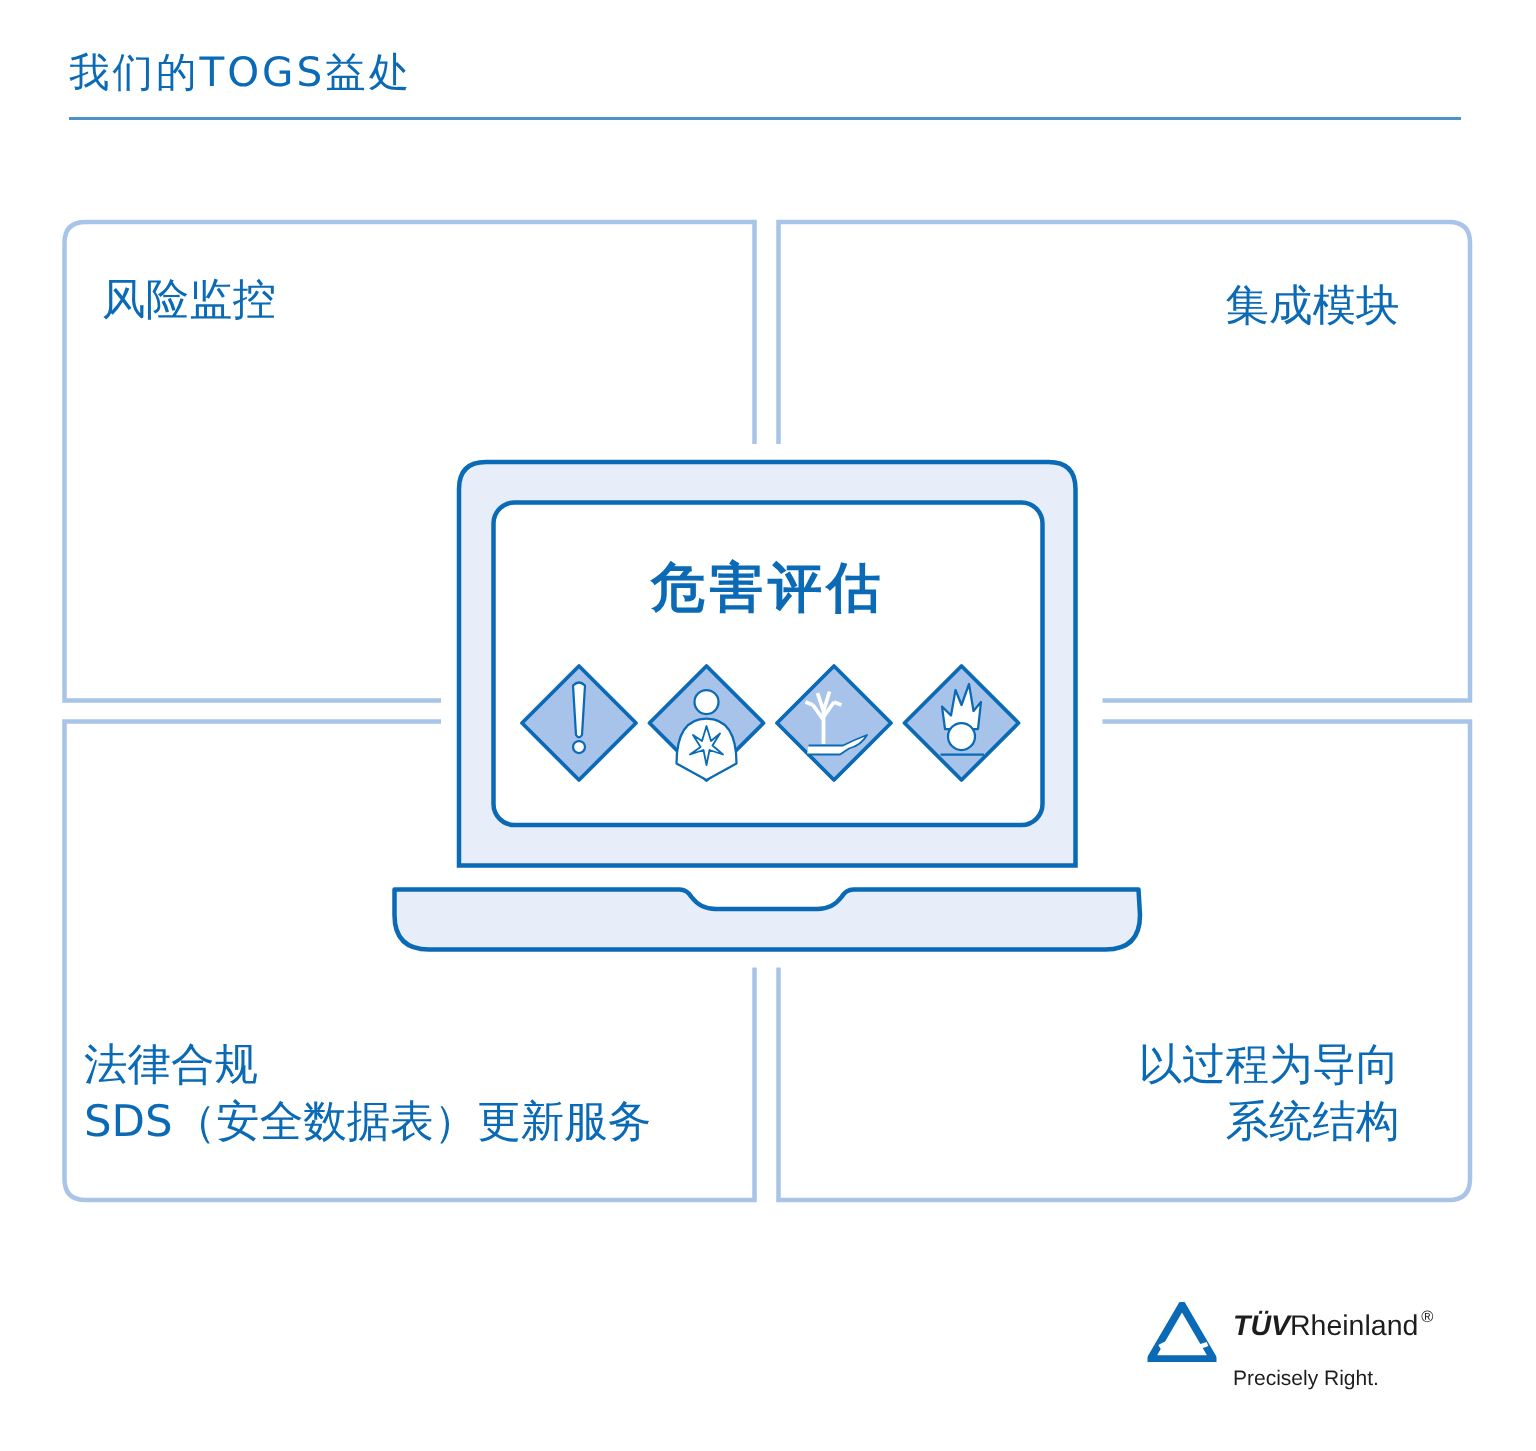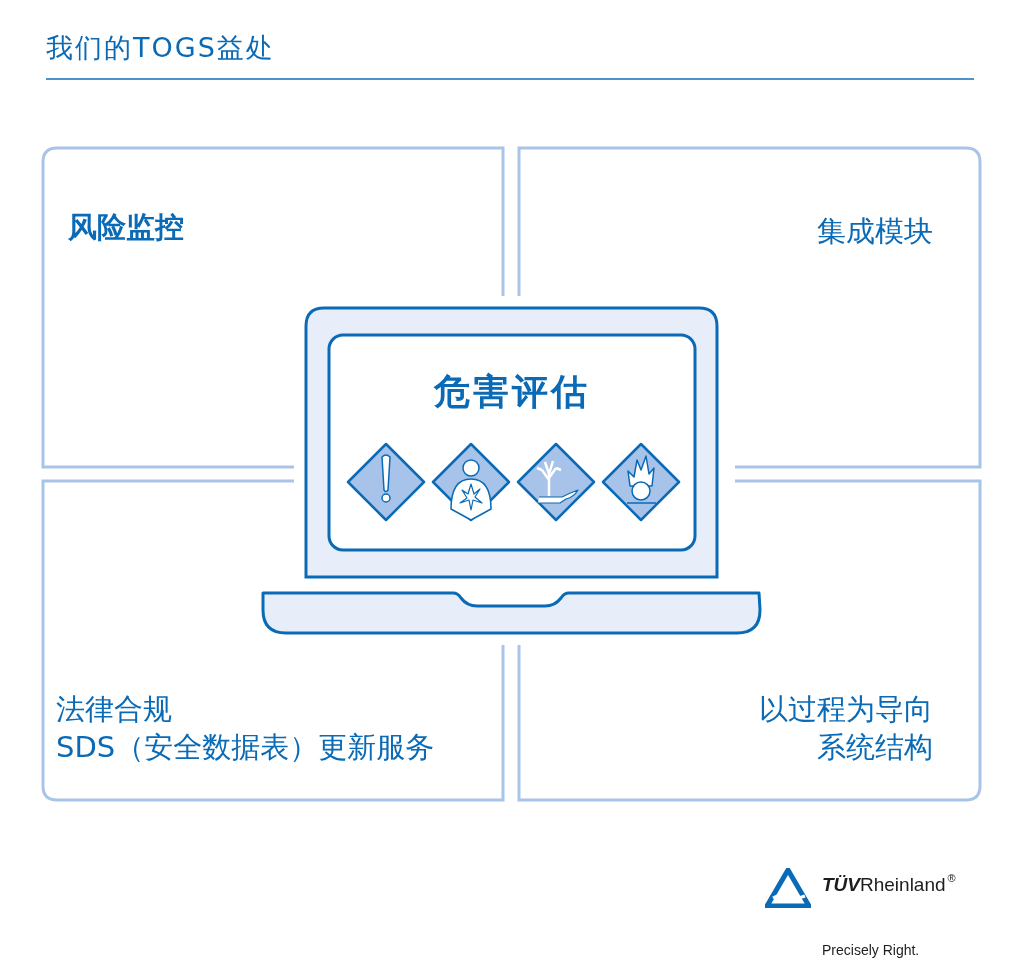--- a/index.html
+++ b/index.html
@@ -2,30 +2,30 @@
 <html><head>
   <meta charset="utf-8">
   <style>
     html, body { margin:0; padding:0; background:#ffffff; }
     body { width:1024px; height:967px; position:relative; overflow:hidden; font-family:"DejaVu Sans", sans-serif; }
     .title { position:absolute; left:46px; top:30px; font-size:27px; font-weight:normal; color:#0a6ab5; letter-spacing:2px; }
     .rule { position:absolute; left:46px; top:78px; width:928px; height:2px; background:#4b94c9; }
     .panels { position:absolute; left:0; top:0; width:1024px; height:967px; }
     .ptext { position:absolute; font-size:29px; color:#0a6ab5; line-height:38px; white-space:nowrap; }
     .ptext div { display:block; }
-    .tl { left:68px; top:208px;font-weight:bold; }
-    .tr { right:91px; top:212px; text-align:center; }
+    .tl { left:68px; top:180px; }
+    .tr { right:91px; top:184px; text-align:center; }
     .bl { left:56px; top:690px; }
     .br { right:91px; top:690px; text-align:right; }
     .laptop-title { position:absolute; left:329px; top:368px; width:366px; text-align:center; font-size:36px; font-weight:bold; color:#0a6ab5; letter-spacing:3px;font-family:Liberation Serif, serif; }
     .logo { position:absolute; left:765px; top:868px; }
     .logo-brand { position:absolute; left:822px; top:874px; font-family:"Liberation Sans", sans-serif; font-size:19px; color:#1d1d1b; white-space:nowrap; }
     .logo-brand b { font-weight:bold;font-style:italic; }
     .logo-brand sup { font-size:11px; vertical-align:top; position:relative; top:-2px; margin-left:2px; }
-    .logo-tag { position:absolute; left:822px; top:942px; font-family:"Liberation Sans", sans-serif; font-size:14px; color:#1d1d1b; }
+    .logo-tag { position:absolute; left:822px; top:910px; font-family:"Liberation Sans", sans-serif; font-size:14px; color:#1d1d1b; }
   </style>
 </head>
 <body>
 
 <div class="title">我们的TOGS益处</div>
 <div class="rule"></div>
 
 <svg class="panels" width="1024" height="967" viewBox="0 0 1024 967">
   <g fill="none" stroke="#a8c4e8" stroke-width="3" stroke-linecap="butt">
 

